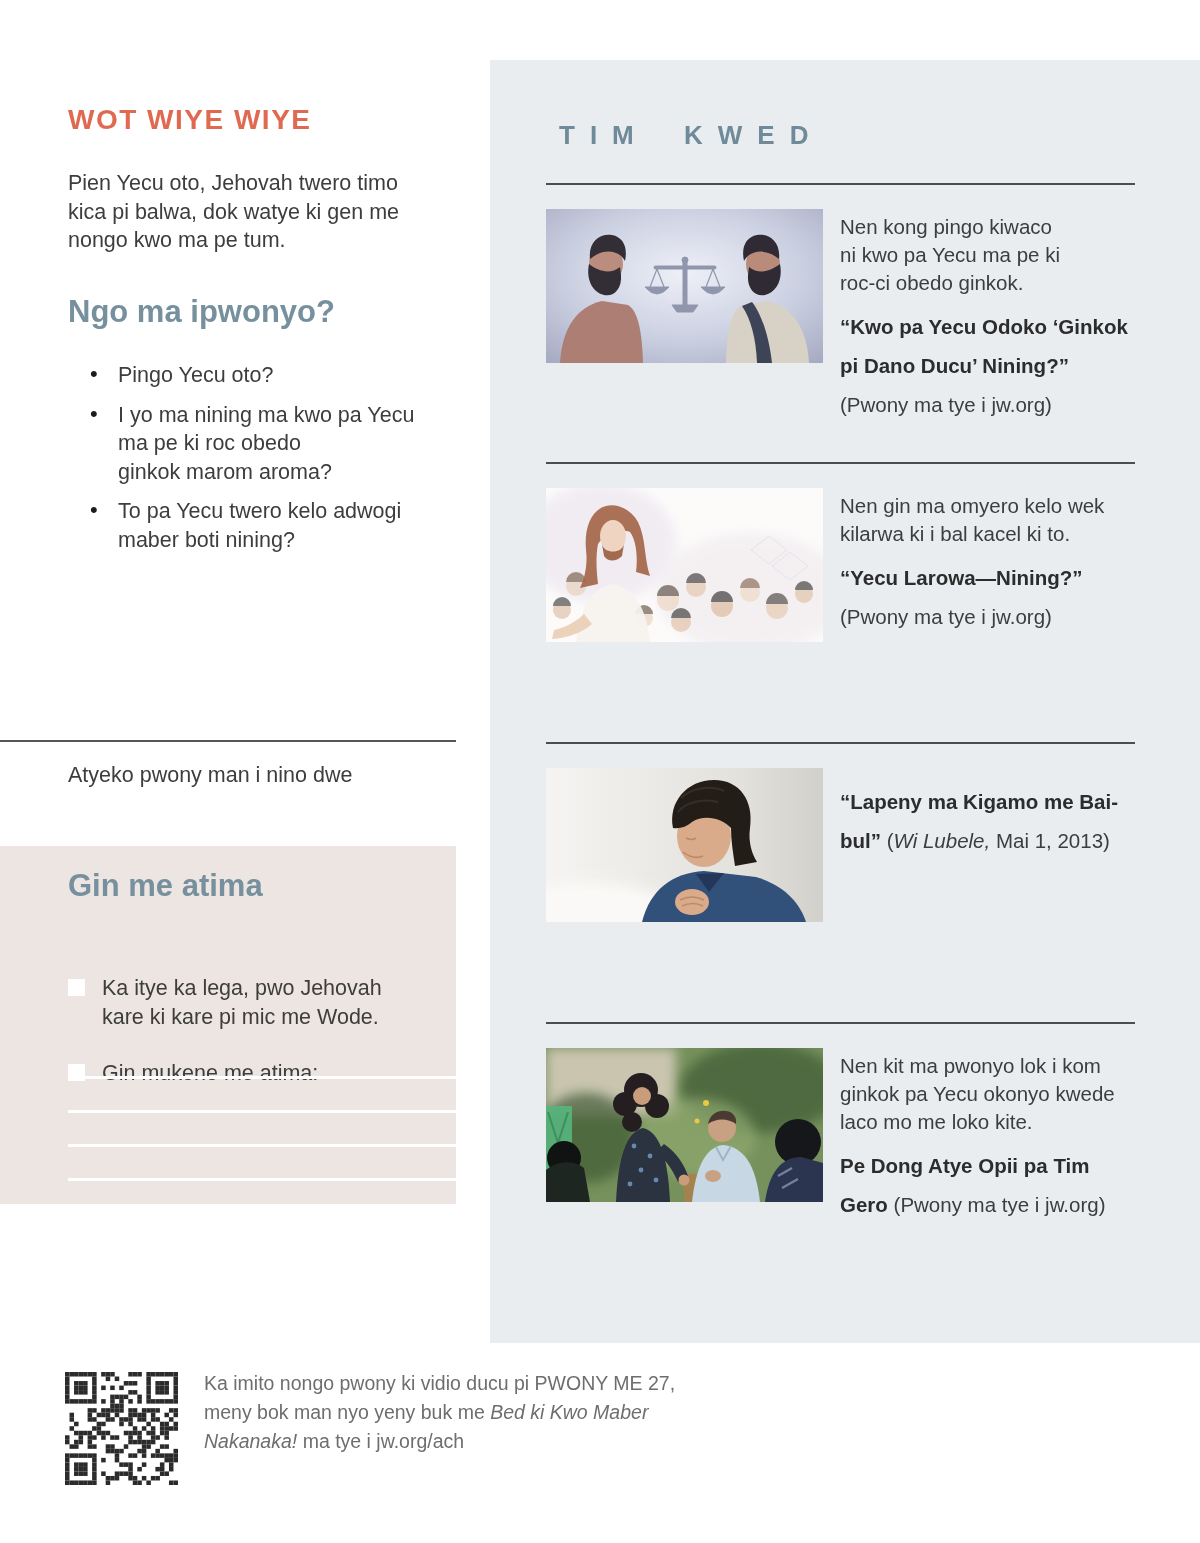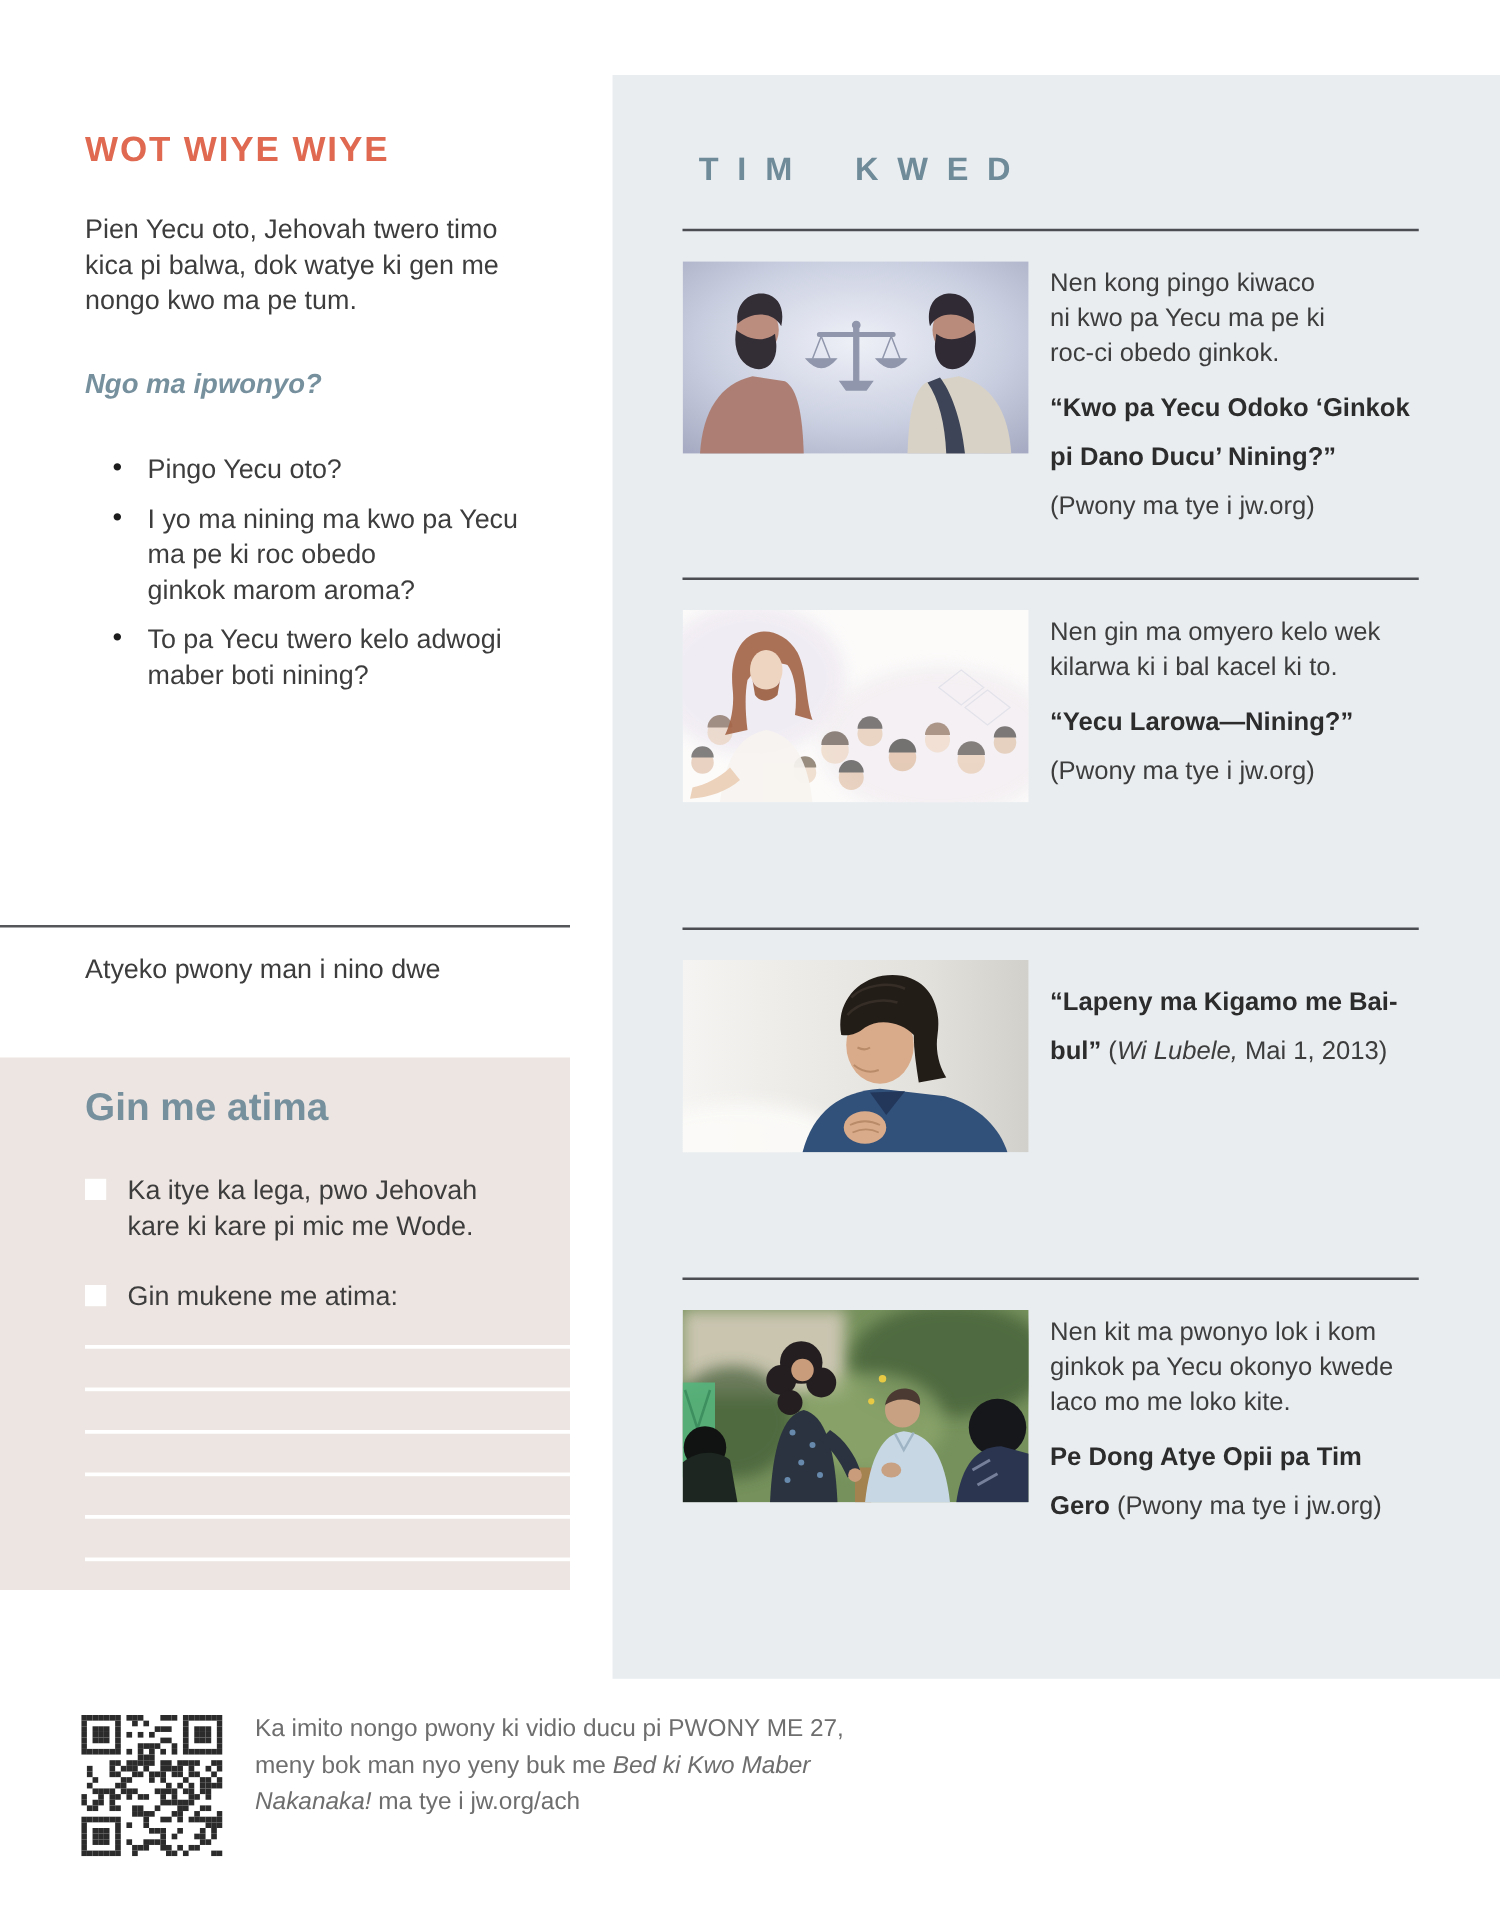--- a/index.html
+++ b/index.html
@@ -4,30 +4,30 @@
 <style>
   html,body{margin:0;padding:0;background:#ffffff;}
   .page{position:relative;width:1200px;height:1543px;background:#ffffff;overflow:hidden;
         font-family:"Liberation Sans","DejaVu Sans",sans-serif;color:#3d3d3d;}
   .abs{position:absolute;}
   .pre{white-space:pre-line;}
 
   
   .kicker{left:68px;top:104px;font-size:28px;font-weight:bold;color:#df6a51;letter-spacing:1.5px;margin:0;}
   .intro{left:68px;top:169px;width:380px;font-size:21.5px;line-height:28.5px;margin:0;}
-  .q-heading{left:68px;top:294px;font-size:22px;font-weight:bold;color:#76909e;margin:0;font-style:italic;}
+  .q-heading{left:68px;top:294px;font-size:31px;font-weight:bold;color:#76909e;margin:0;}
   .bullets{left:90px;top:361px;width:360px;margin:0;padding:0;list-style:none;}
   .bullets li{position:relative;padding-left:28px;margin:0 0 11px 0;font-size:21.5px;line-height:28.5px;}
   .bullets .dot{position:absolute;left:0;top:-1px;font-size:22px;color:#1c1c1c;}
   .divider{left:0;top:740px;width:456px;height:2px;background:#54565a;}
   .note{left:68px;top:761px;width:380px;font-size:21.5px;line-height:28px;margin:0;}
 
-  .todo-box{left:0;top:846px;width:456px;height:426px;background:#ede5e1;}
+  .todo-box{left:0;top:846px;width:456px;height:358px;background:#ede5e1;}
   .todo-title{position:absolute;left:68px;top:22px;font-size:31px;font-weight:bold;color:#76909e;margin:0;}
-  .todo-item{position:absolute;left:68px;width:340px;}
+  .todo-item{position:absolute;left:68px;width:340px;margin-top:36px;}
   .todo-item .checkbox{position:absolute;left:0;top:5px;width:17px;height:17px;background:#ffffff;}
   .todo-item .todo-text{display:block;margin-left:34px;font-size:21.5px;line-height:28.5px;}
   .ti-0{top:92px;}
   .ti-1{top:177px;}
   .write-lines{position:absolute;left:68px;top:230px;width:388px;}
   .wline{height:3px;background:#ffffff;margin-bottom:31px;}
 
   
   .right-panel{left:490px;top:60px;width:710px;height:1283px;background:#e9edf0;}
   .panel-title{position:absolute;left:57px;top:48px;margin:12px;font-size:26px;font-weight:bold;

